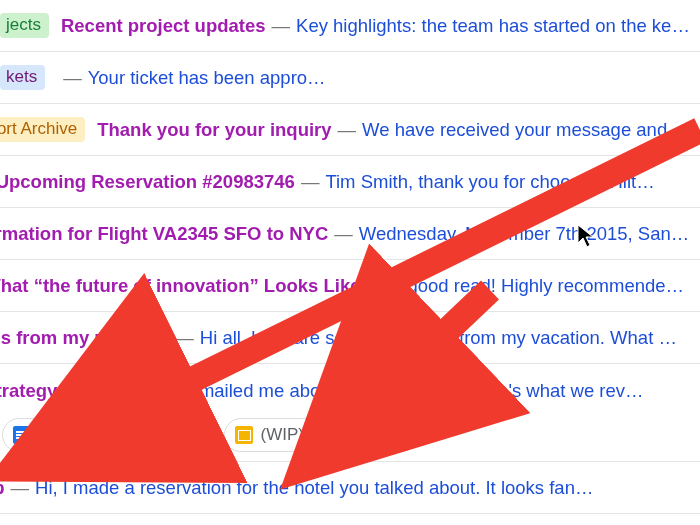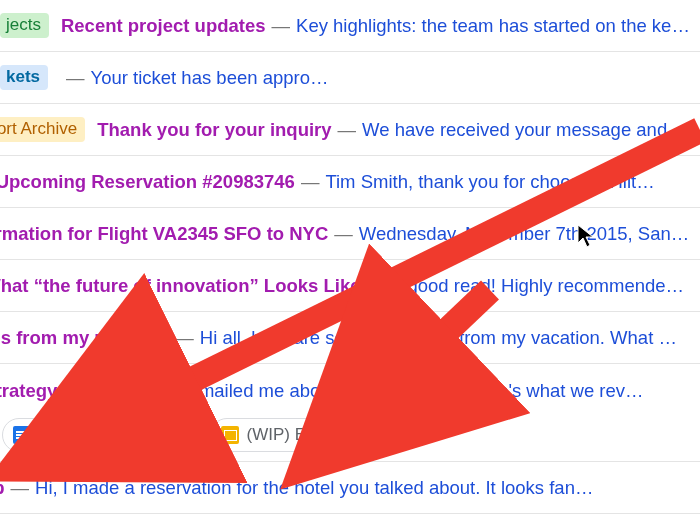--- a/index.html
+++ b/index.html
@@ -12,31 +12,31 @@
     display: flex;
     align-items: center;
     padding: 0 10px 0 0;
     white-space: nowrap;
     overflow: hidden;
     font-size: 18.5px;
     color: #202124;
   }
   .row.with-chips { height: 98px; flex-direction: column; align-items: stretch; padding-top: 12px; }
   .row.with-chips .line { display: flex; align-items: center; height: 30px; }
-  .chips { display: flex; gap: 10px; margin-top: 12px; padding-left: 2px; }
+  .chips { display: flex; gap: 24px; margin-top: 12px; padding-left: 2px; }
   .label {
     display: inline-block;
     padding: 2px 8px 3px 6px;
     border-radius: 4px;
     font-size: 17px;
     margin-right: 12px;
     flex: 0 0 auto;
   }
   .label.green  { background: #cdf0cd; color: #188038; }
-  .label.blue   { background: #d6e7fb; color: #0369a1; font-weight: bold; }
+  .label.blue   { background: #d6e7fb; color: #701a75; }
   .label.yellow { background: #feefc3; color: #b06000; }
   .subject { font-weight: 700; color: #a21caf; }
   .sep { color: #777; padding: 0 6px; font-weight: 400; }
   .snippet { color: #1d4ed8; font-weight: 400; }
   .shift-left { margin-left: -28px; } 
   .shift-left2 { margin-left: -88px; }
   .chip {
     display: flex; align-items: center;
     height: 34px; padding: 0 14px 0 10px;
     border: 1px solid #dadce0; border-radius: 17px;

